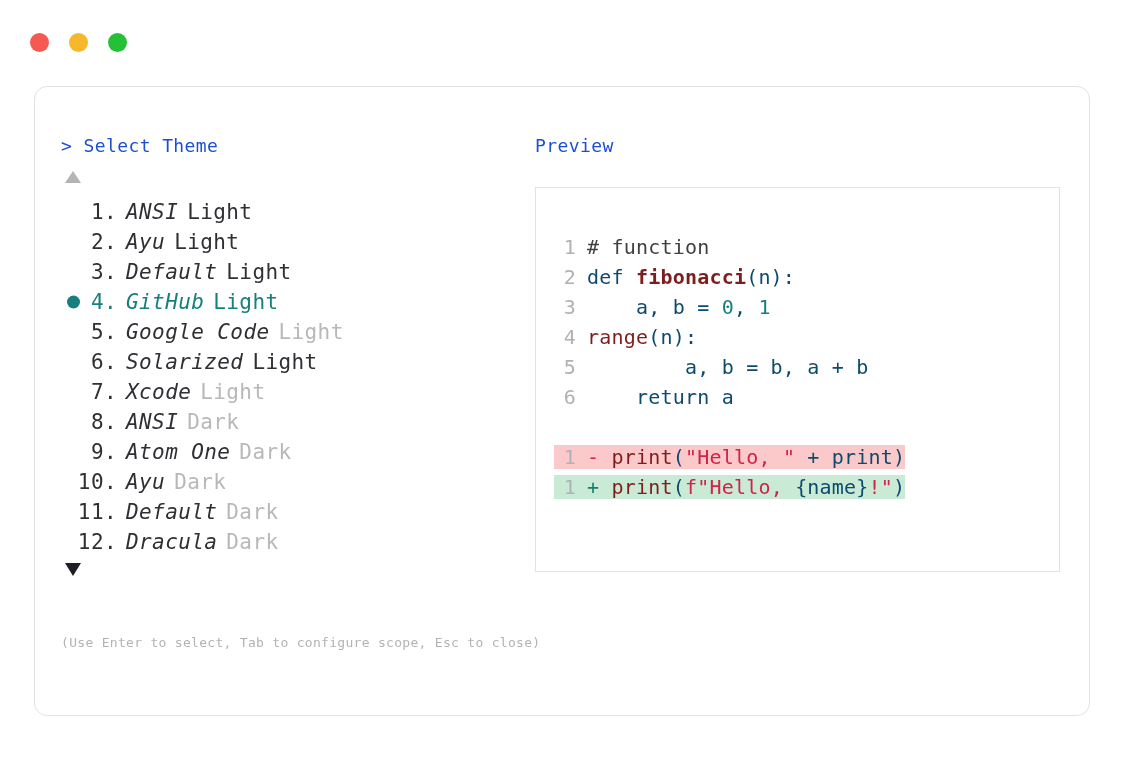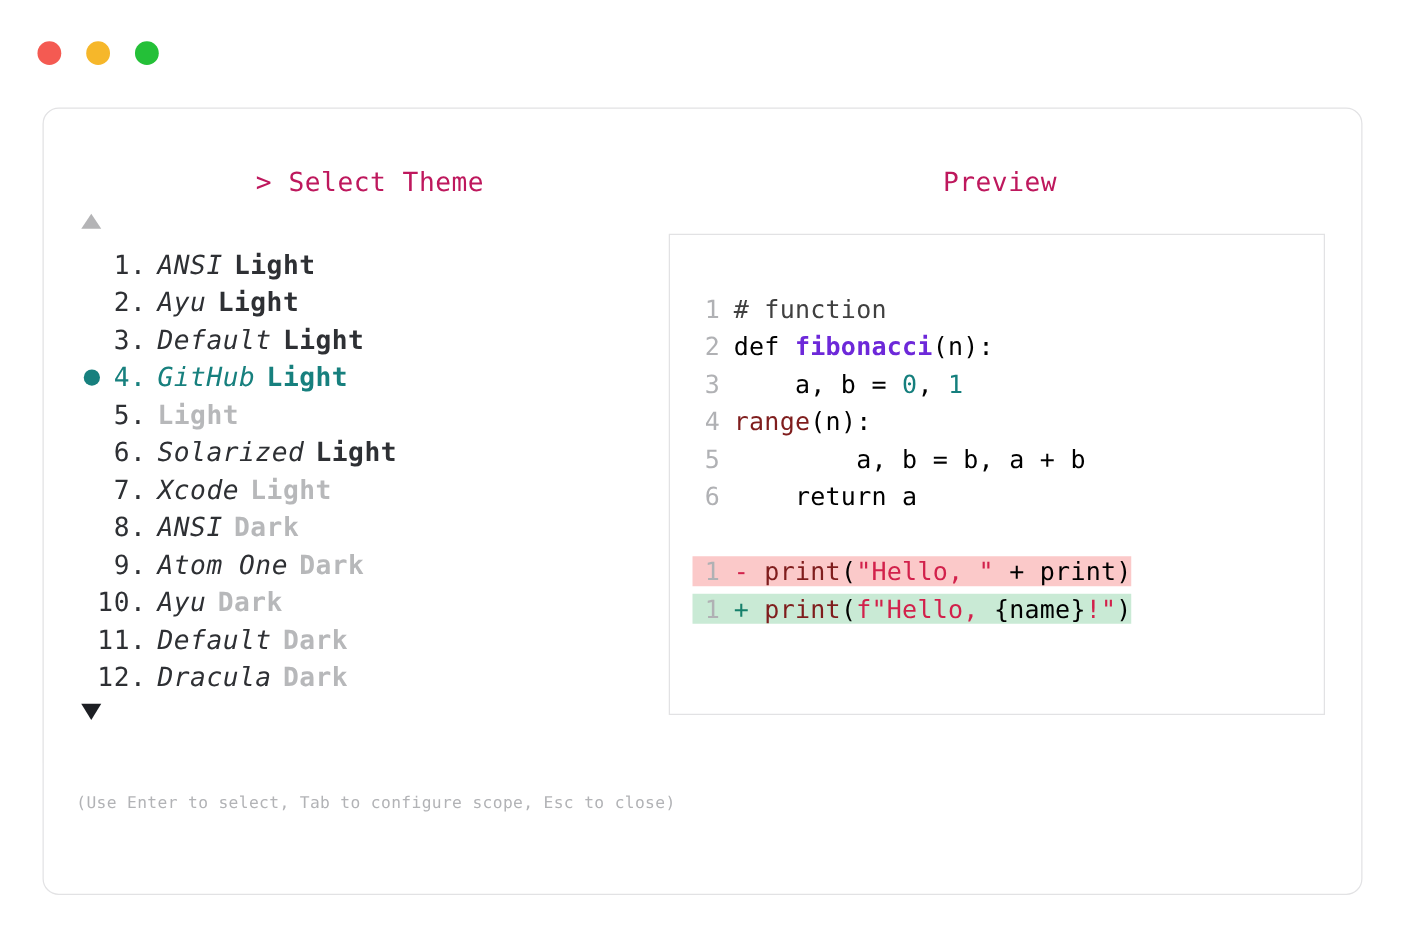--- a/index.html
+++ b/index.html
@@ -27,24 +27,23 @@
     background: #ffffff;
   }
 
   
   .cols { position: absolute; left: 0; top: 0; width: 100%; height: 100%; }
 
   .left-col  { position: absolute; left: 26px;  top: 46px; width: 470px; }
   .right-col { position: absolute; left: 500px; top: 46px; width: 530px; }
 
   .hdr {
-    font-size: 21px; line-height: 26px;
-    color: #be185d; letter-spacing: .4px;
+    font-size: 18px; line-height: 26px;
+    color: #1d4ed8; letter-spacing: .4px;
     white-space: pre;
-    text-align: center;
   }
 
   
   .arrow-up, .arrow-down {
     width: 0; height: 0;
     border-left: 8px solid transparent;
     border-right: 8px solid transparent;
   }
   .arrow-up   { border-bottom: 12px solid #b4b4b6; margin: 12px 0 0 4px; }
   .arrow-down { border-top: 13px solid #1d1f24;    margin: 6px 0 0 4px; }
@@ -59,21 +58,21 @@
     white-space: pre;
   }
   .bullet {
     position: absolute; left: 6px; top: 50%;
     transform: translateY(-50%);
     width: 13px; height: 13px; border-radius: 50%;
     background: #17807e;
   }
   .row .num   { display: inline-block; width: 56px; text-align: right; color: #2e3034; }
   .row .name  { color: #2e3034; margin-left: 9px; font-style: italic; }
-  .row .suffix{ margin-left: 9px; font-weight: bold; }
+  .row .suffix{ margin-left: 9px; }
   .suffix.dim  { color: #b7b8ba; }
   .suffix.bold { color: #2e3034; }
   .row.selected .num,
   .row.selected .dotn,
   .row.selected .name,
   .row.selected .suffix { color: #17807e; }
 
   
   .hint {
     position: absolute; left: 26px; top: 548px;
@@ -89,23 +88,23 @@
     background: #ffffff;
     position: relative;
     overflow: hidden;
   }
   .code { position: absolute; left: 18px; top: 44px; }
   .cline {
     height: 30px; display: flex; align-items: center;
     font-size: 20px; letter-spacing: .2px; white-space: pre;
   }
   .ln { display: inline-block; width: 22px; text-align: right; color: #b0b1b4; margin-right: 11px; }
-  .tok-plain   { color: #000000; }
+  .tok-plain   { color: #0c4a6e; }
   .tok-comment { color: #404040; }
-  .tok-fn      { color: #6d28d9; font-weight: bold; }
+  .tok-fn      { color: #7f1d1d; font-weight: bold; }
   .tok-builtin { color: #7f1d1d; }
   .tok-num     { color: #157f7d; }
   .tok-str     { color: #d2214b; }
   .cline.spacer { height: 30px; }
 
   .diffwrap { display: inline-flex; align-items: center; white-space: pre; }
   .diff-minus .hl { background: #fbc9c9; }
   .diff-plus  .hl { background: #c9ead5; }
   .sign-minus { color: #d2214b; }
   .sign-plus  { color: #15806b; }
@@ -125,21 +124,21 @@
     <div class="cols">
 
       <div class="left-col">
         <div class="hdr">&gt; Select Theme</div>
         <div class="arrow-up"></div>
         <div class="list" id="theme-list">
             <div class="row"><span class="num">1.</span><span class="name">ANSI</span><span class="suffix bold">Light</span></div>
             <div class="row"><span class="num">2.</span><span class="name">Ayu</span><span class="suffix bold">Light</span></div>
             <div class="row"><span class="num">3.</span><span class="name">Default</span><span class="suffix bold">Light</span></div>
             <div class="row selected"><span class="bullet"></span><span class="num">4.</span><span class="name">GitHub</span><span class="suffix bold">Light</span></div>
-            <div class="row"><span class="num">5.</span><span class="suffix dim">Light</span></div>
+            <div class="row"><span class="num">5.</span><span class="name">Google Code</span><span class="suffix dim">Light</span></div>
             <div class="row"><span class="num">6.</span><span class="name">Solarized</span><span class="suffix bold">Light</span></div>
             <div class="row"><span class="num">7.</span><span class="name">Xcode</span><span class="suffix dim">Light</span></div>
             <div class="row"><span class="num">8.</span><span class="name">ANSI</span><span class="suffix dim">Dark</span></div>
             <div class="row"><span class="num">9.</span><span class="name">Atom One</span><span class="suffix dim">Dark</span></div>
             <div class="row"><span class="num">10.</span><span class="name">Ayu</span><span class="suffix dim">Dark</span></div>
             <div class="row"><span class="num">11.</span><span class="name">Default</span><span class="suffix dim">Dark</span></div>
             <div class="row"><span class="num">12.</span><span class="name">Dracula</span><span class="suffix dim">Dark</span></div>
           </div>
         <div class="arrow-down"></div>
       </div>

